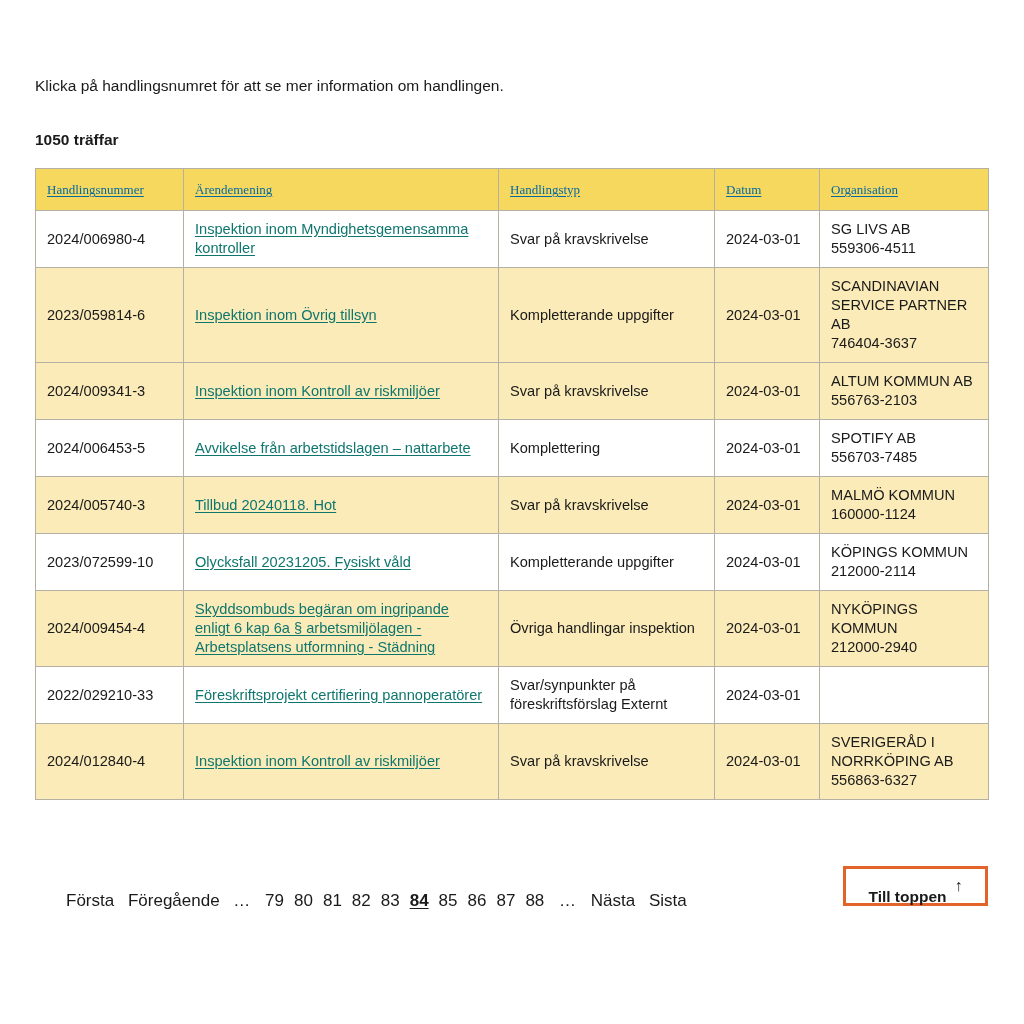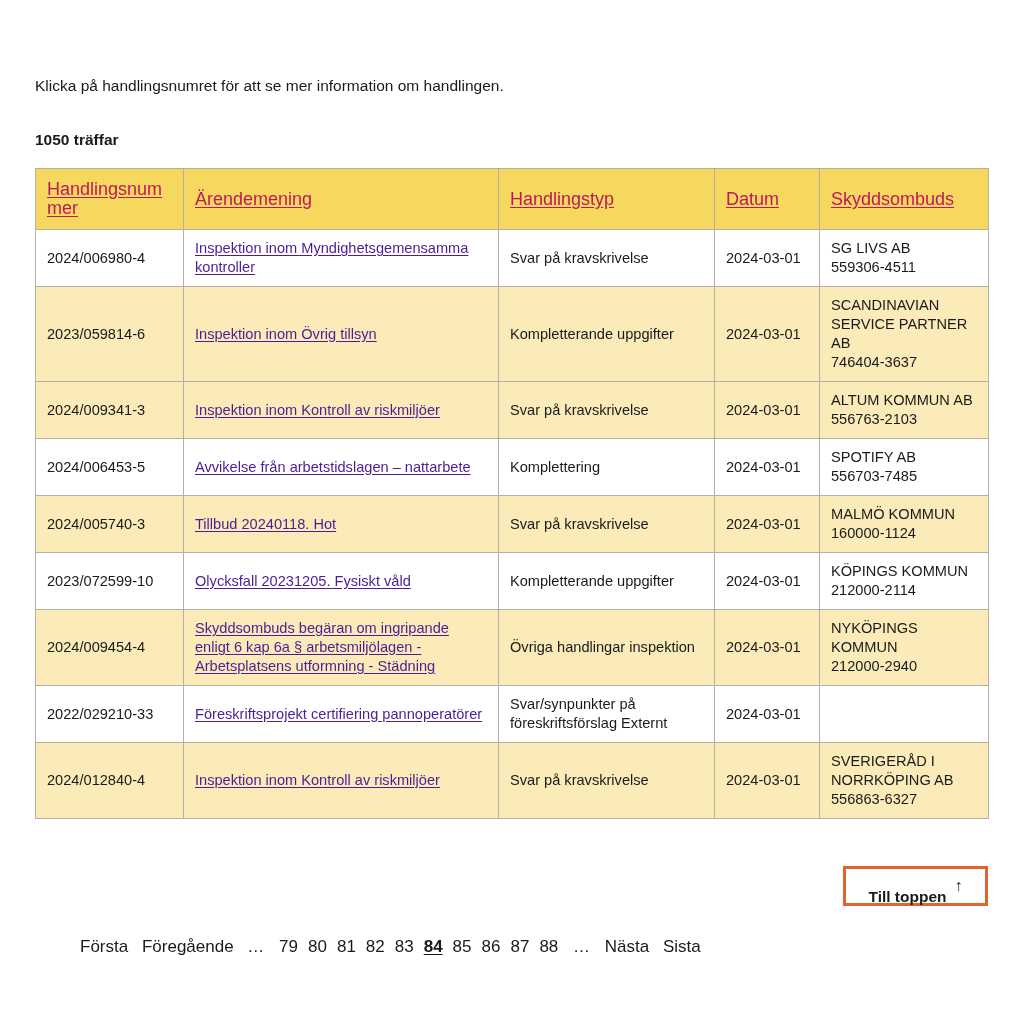--- a/index.html
+++ b/index.html
@@ -67,54 +67,54 @@
     padding: 9px 11px;
     vertical-align: middle;
     text-align: left;
     line-height: 19px;
     word-wrap: break-word;
   }
 
   table.results thead th {
     background: #f6d85f;
     font-weight: normal;
-    font-size: 18px;
+    font-size: 13px;
     padding-top: 11px;
     padding-bottom: 11px;
-    color: #be185d;
+    color: #0369a1;
+    font-family: Liberation Serif, serif;
   }
   table.results thead th .hdr {
     text-decoration: underline;
     text-underline-offset: 2px;
     cursor: pointer;
   }
 
   table.results tbody tr.odd td  { background: #ffffff; }
   table.results tbody tr.even td { background: #faebb8; }
 
   td.nr    { white-space: nowrap; }
   td.datum { white-space: nowrap; }
 
   a.doclink {
-    color: #4c1d95;
+    color: #0f766e;
     text-decoration: underline;
     text-underline-offset: 2px;
     cursor: pointer;
   }
 
   .org-line { display: block; }
 
   .pagination {
     position: absolute;
-    left: 80px;
+    left: 66px;
     top: 891px;
     font-size: 17px;
     color: #1a1a1a;
     white-space: nowrap;
-    margin-top: 46px;
   }
   .pagination .pg {
     display: inline-block;
     margin-right: 9px;
     cursor: pointer;
   }
   .pagination .pg:last-child { margin-right: 0; }
   .pagination .pg.num { margin-right: 10px; }
   .pagination .pg.current {
     font-weight: bold;
@@ -172,21 +172,21 @@
         <col class="c-typ">
         <col class="c-dat">
         <col class="c-org">
       </colgroup>
       <thead>
         <tr>
           <th><span class="hdr">Handlingsnummer</span></th>
           <th><span class="hdr">Ärendemening</span></th>
           <th><span class="hdr">Handlingstyp</span></th>
           <th><span class="hdr">Datum</span></th>
-          <th><span class="hdr">Skyddsombuds</span></th>
+          <th><span class="hdr">Organisation</span></th>
         </tr>
       </thead>
       <tbody id="results-body">
           <tr class="odd">
             <td class="nr">2024/006980-4</td>
             <td><a class="doclink">Inspektion inom Myndighetsgemensamma kontroller</a></td>
             <td>Svar på kravskrivelse</td>
             <td class="datum">2024-03-01</td>
             <td>
               <span class="org-line">SG LIVS AB</span>

